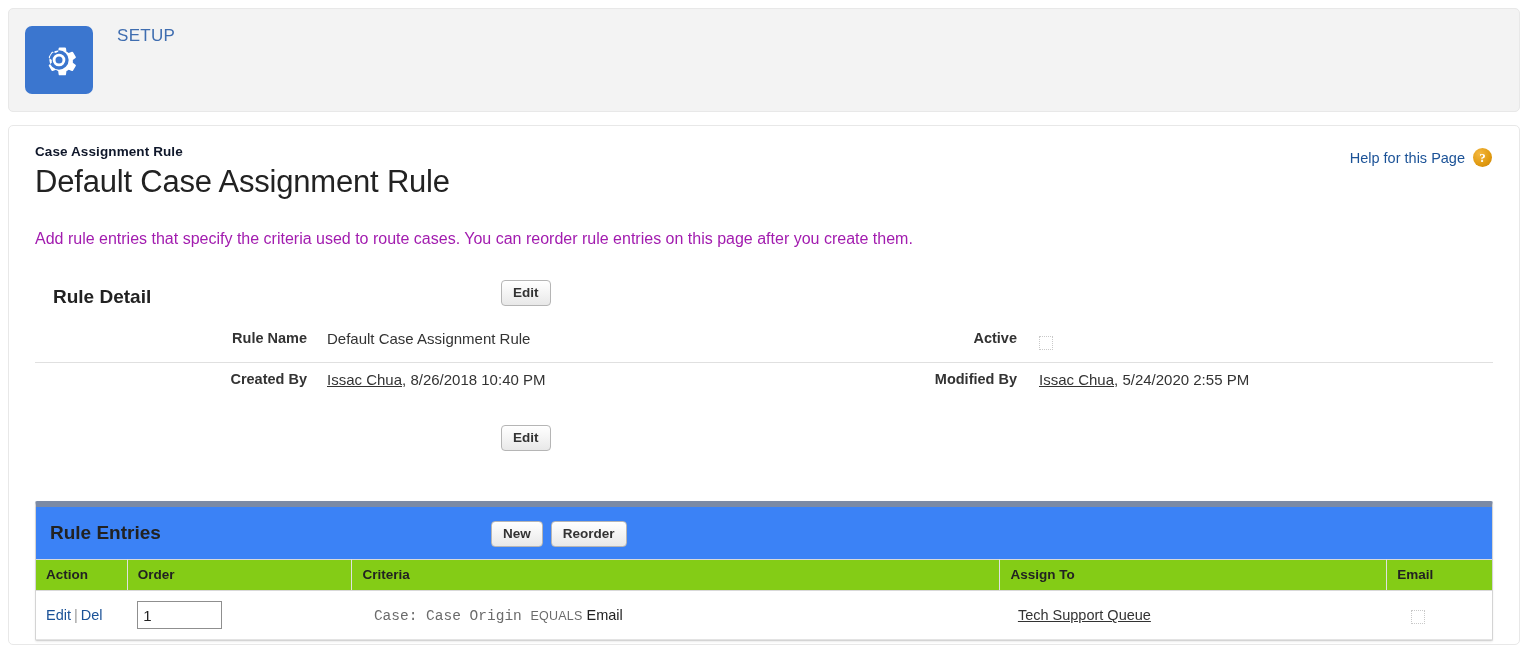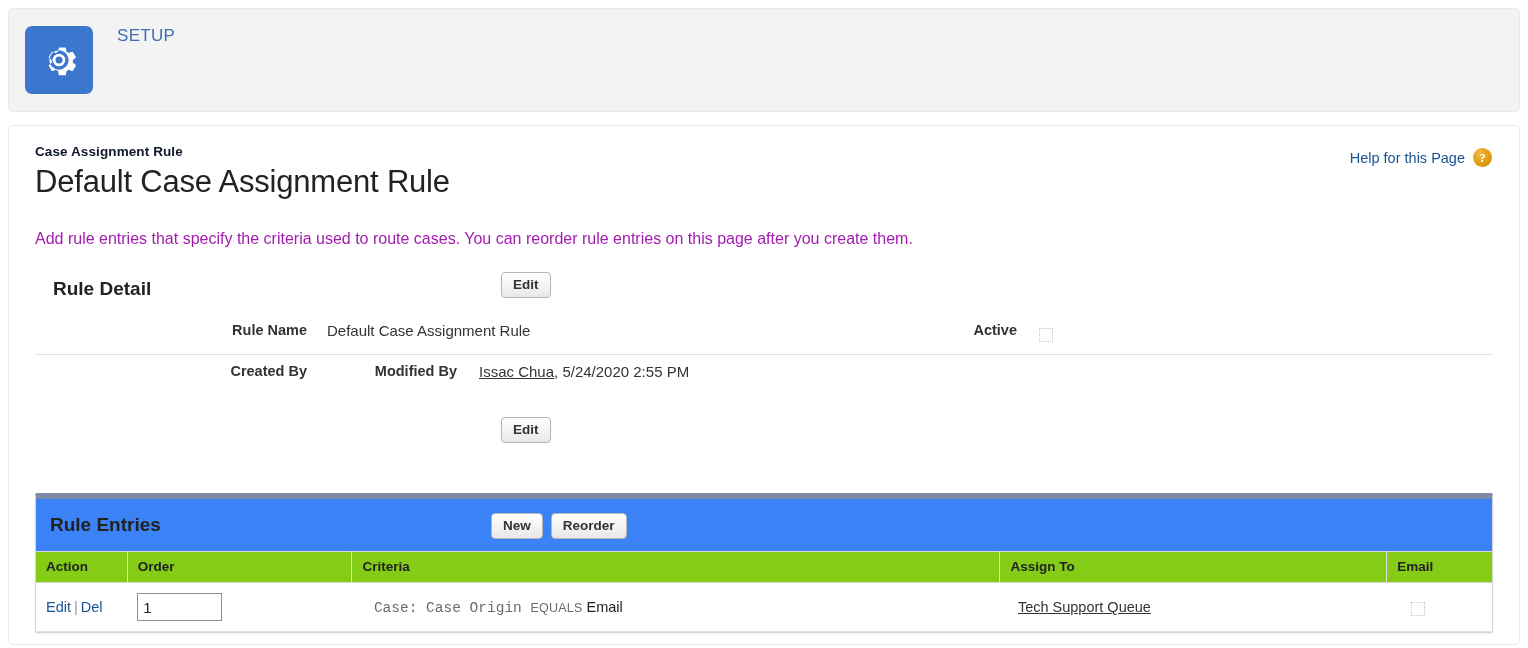--- a/index.html
+++ b/index.html
@@ -113,21 +113,21 @@
     line-height: 38px;
   }
   .page-desc {
     margin: 27px 0 0 0;
     font-size: 16px;
     color: #a21caf;
     line-height: 22px;
   }
 
   
-  .detail-section { margin-top: 22px; position: relative; }
+  .detail-section { margin-top: 30px; position: relative; }
 
   .detail-header {
     display: flex;
     align-items: center;
     height: 34px;
     position: relative;
   }
   .section-title {
     font-size: 19px;
     font-weight: bold;
@@ -342,20 +342,23 @@
             <div class="lbl">Active</div>
             <div class="val">
               <span class="chk-disabled"></span>
             </div>
           </div>
         </div>
 
         <div class="detail-row divider">
           <div class="col-a" style="display:flex;">
             <div class="lbl">Created By</div>
+            <div class="val">
+              <a class="inline-link" href="#">Issac Chua</a><span>, 8/26/2018 10:40 PM</span>
+            </div>
           </div>
           <div class="col-b" style="display:flex;">
             <div class="lbl">Modified By</div>
             <div class="val">
               <a class="inline-link" href="#">Issac Chua</a><span>, 5/24/2020 2:55 PM</span>
             </div>
           </div>
         </div>
 
       </div>

